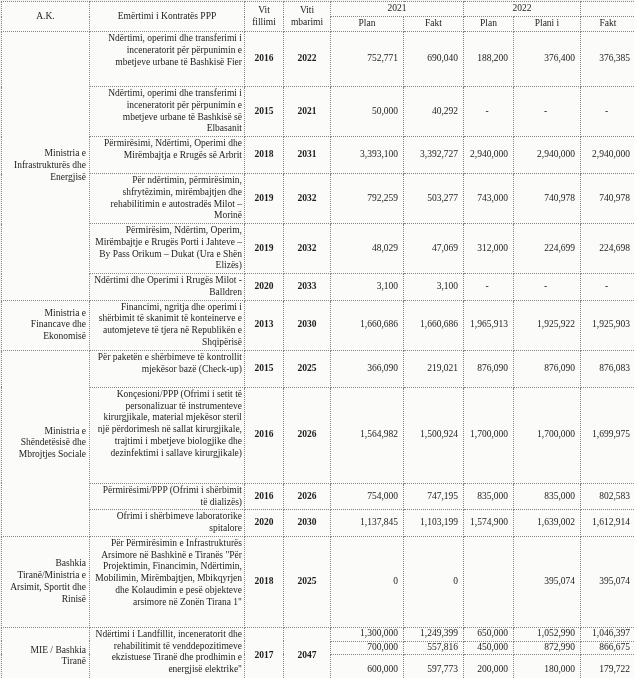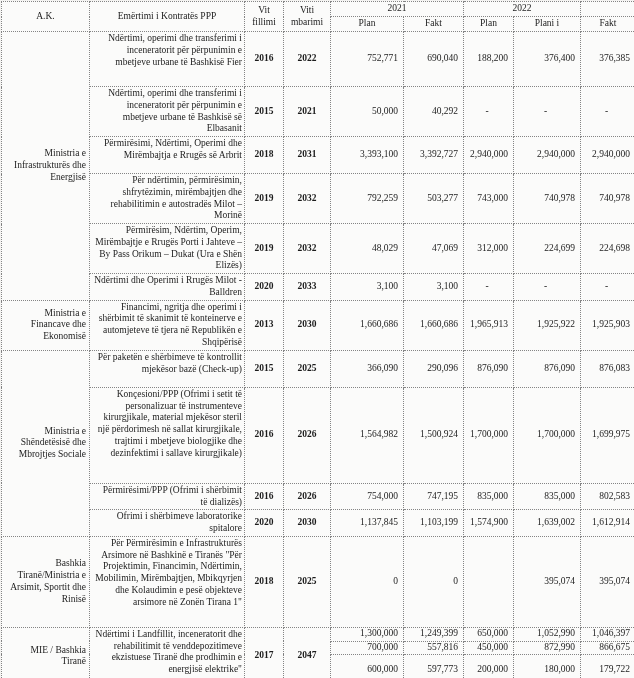--- a/index.html
+++ b/index.html
@@ -141,21 +141,21 @@
     <td class="num">1,925,922</td>
     <td class="num">1,925,903</td>
   </tr>
 
   <tr style="height:37px">
     <td class="grp" rowspan="4">Ministria e Shëndetësisë dhe Mbrojtjes Sociale</td>
     <td class="name">Për paketën e shërbimeve të kontrollit mjekësor bazë (Check-up)</td>
     <td class="yr">2015</td>
     <td class="yr">2025</td>
     <td class="num">366,090</td>
-    <td class="num">290,096</td>
+    <td class="num">219,021</td>
     <td class="num">876,090</td>
     <td class="num">876,090</td>
     <td class="num">876,083</td>
   </tr>
   <tr style="height:96px">
     <td class="name">Konçesioni/PPP (Ofrimi i setit të personalizuar të instrumenteve kirurgjikale, material mjekësor steril një përdorimesh në sallat kirurgjikale, trajtimi i mbetjeve biologjike dhe dezinfektimi i sallave kirurgjikale)</td>
     <td class="yr">2016</td>
     <td class="yr">2026</td>
     <td class="num">1,564,982</td>
     <td class="num">1,500,924</td>

